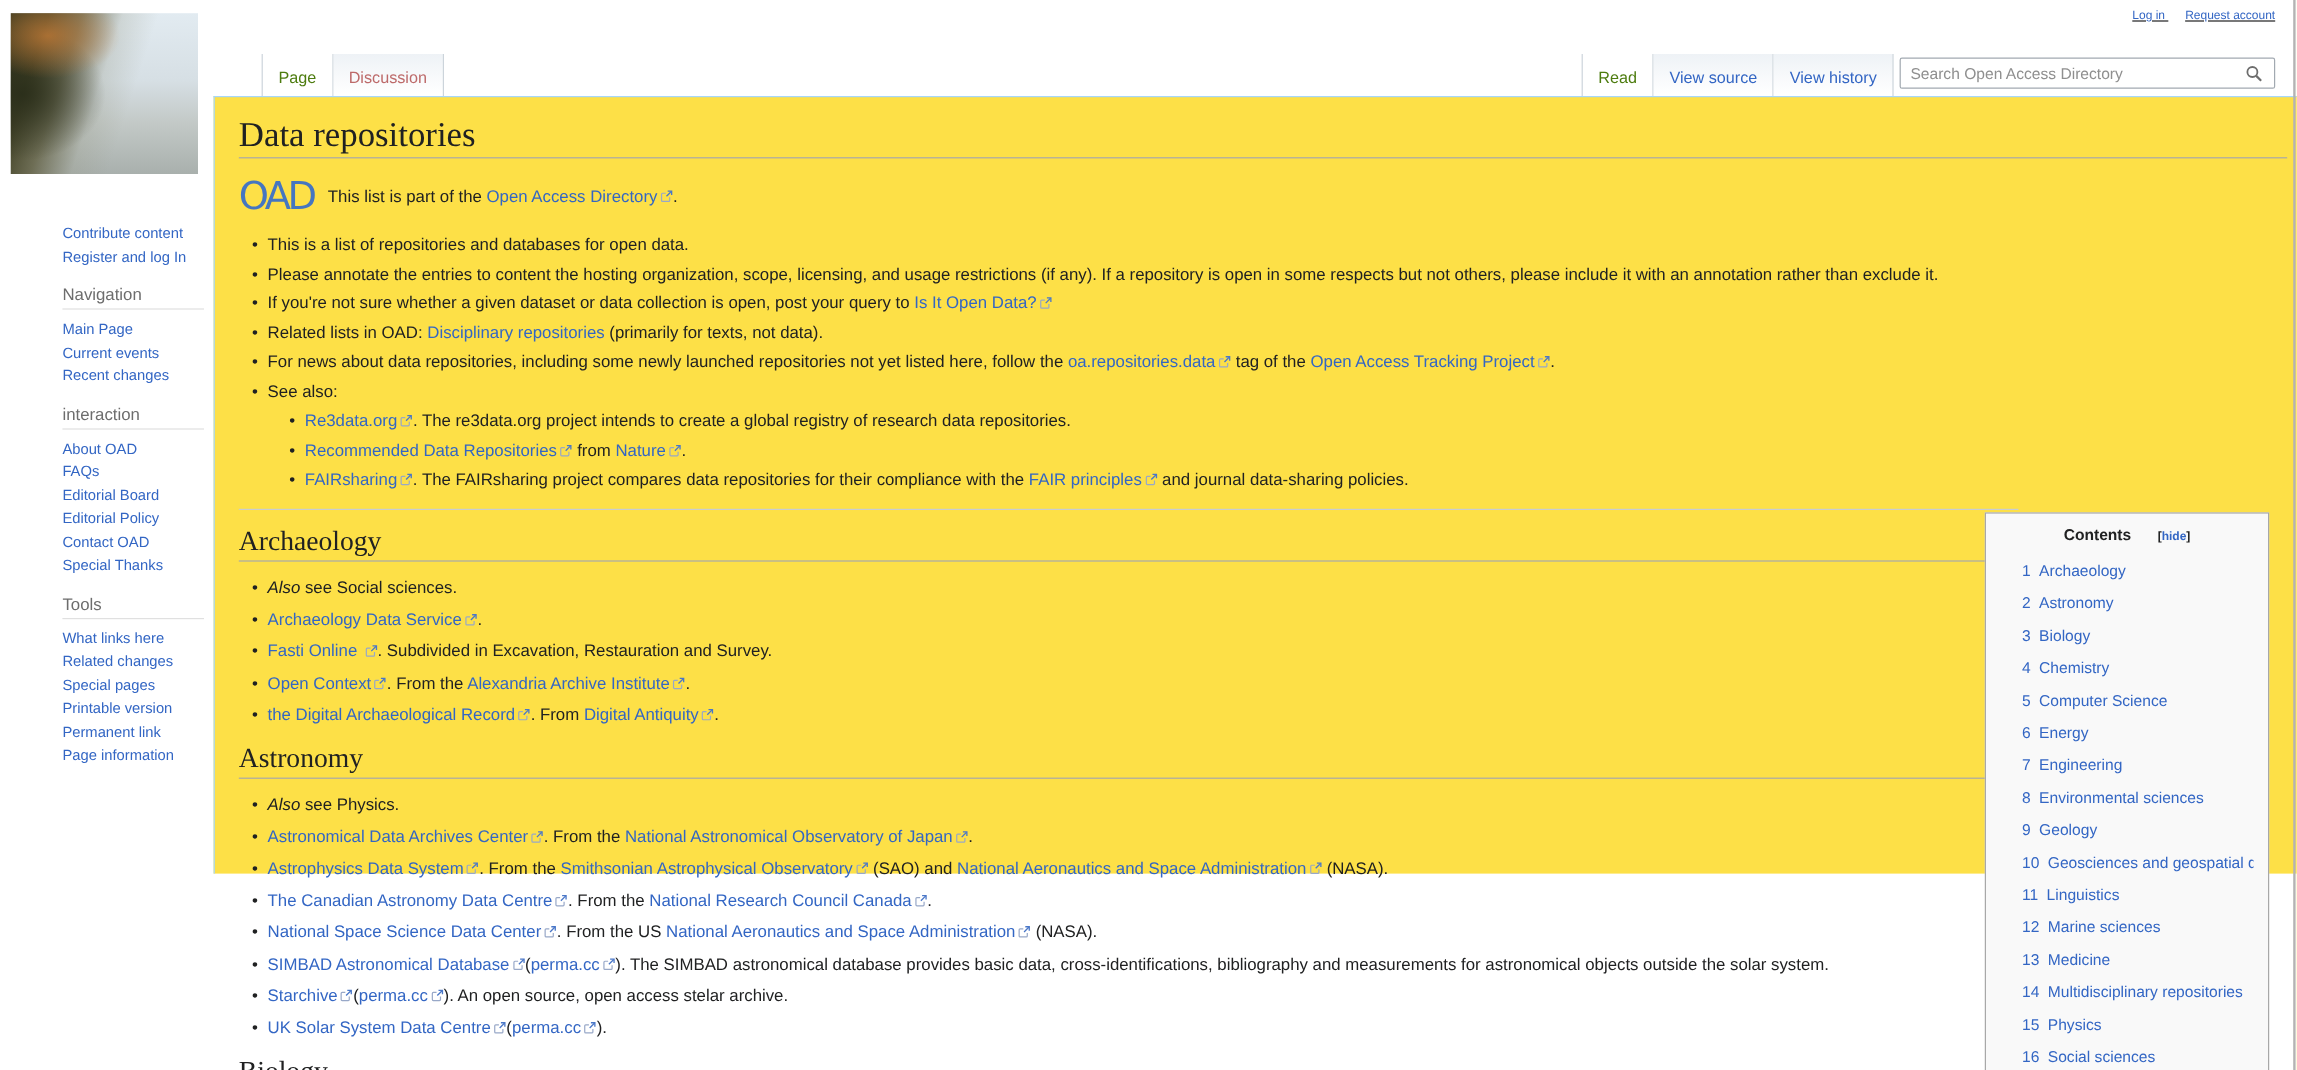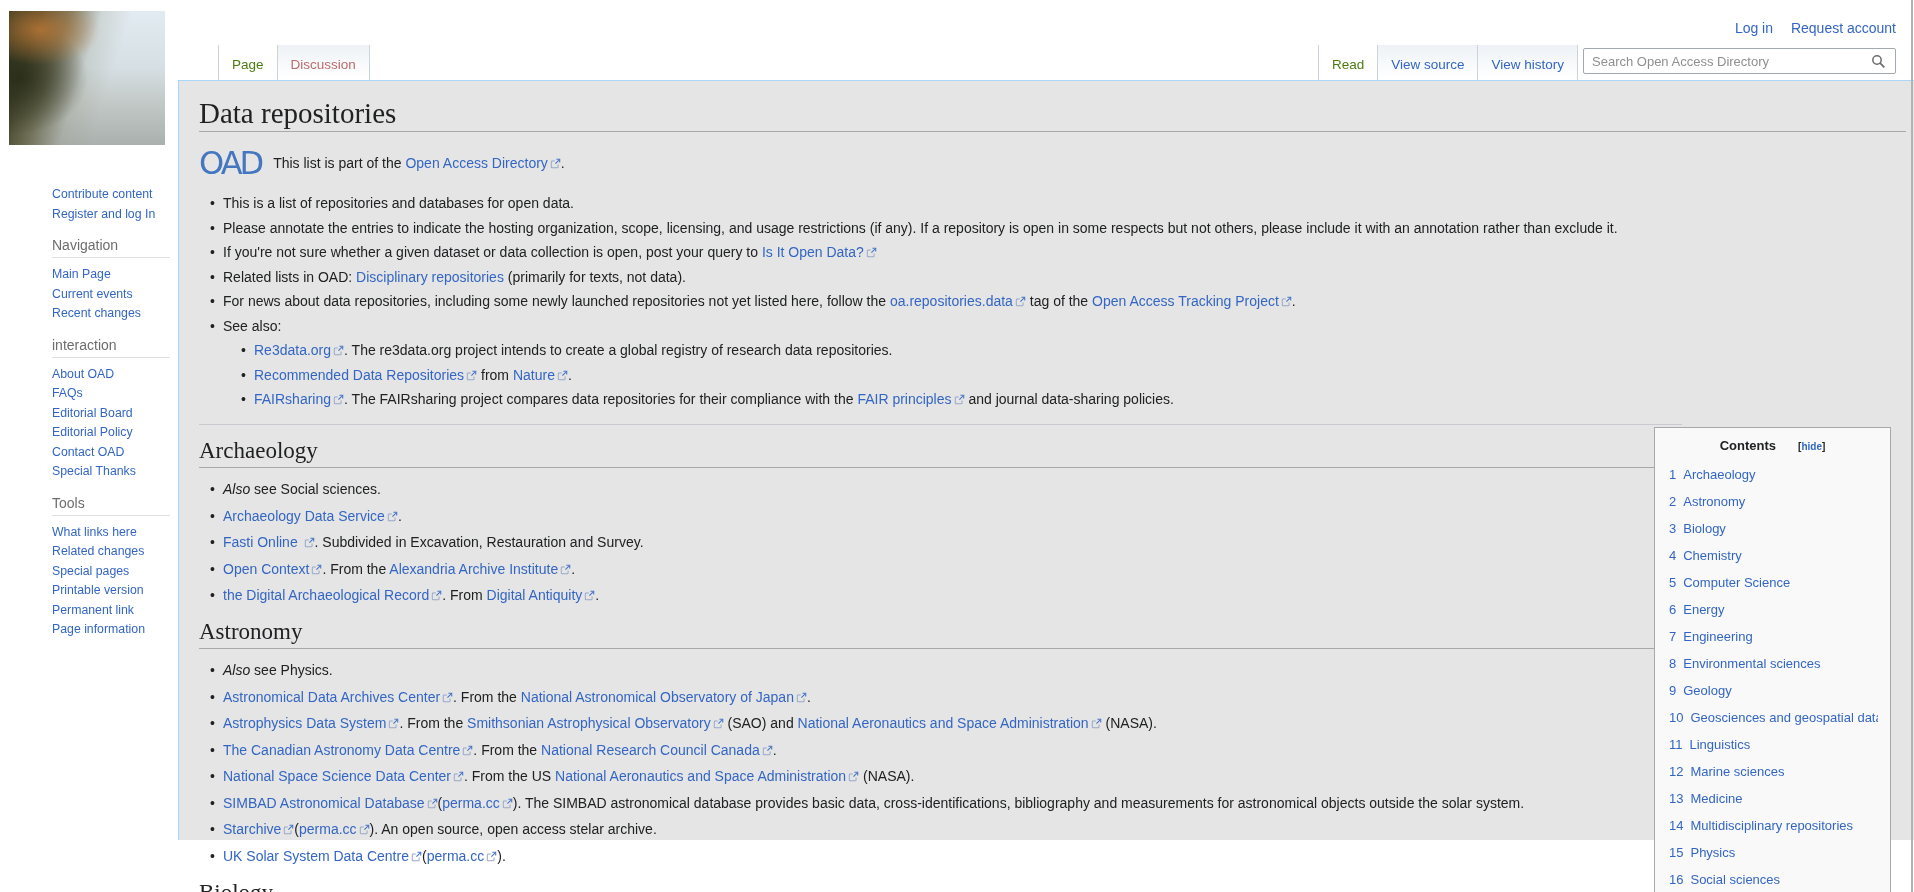--- a/index.html
+++ b/index.html
@@ -8,21 +8,21 @@
   }
   *{box-sizing:border-box;}
   html,body{margin:0;padding:0;}
   body{
     width:1914px;height:892px;position:relative;overflow:hidden;background:#fff;
     font-family:"Liberation Sans",sans-serif;font-size:14px;color:#202122;
   }
   a{text-decoration:none;color:var(--link-blue);cursor:pointer;}
 
   
-  .personal-bar{position:absolute;top:20px;right:18px;font-size:14px;z-index:5;}
+  .personal-bar{position:absolute;top:8px;right:18px;font-size:10px;z-index:5;text-decoration:underline;}
   .personal-bar a{margin-left:14px;color:var(--link-blue);}
 
   
   .sidebar{position:absolute;left:0;top:0;width:178px;height:892px;background:#fff;}
   .logo-img{
     position:absolute;left:9px;top:11px;width:156px;height:134px;cursor:pointer;
     background:
       radial-gradient(ellipse 55% 38% at 20% 14%, rgba(186,118,52,.85), rgba(186,118,52,0) 70%),
       radial-gradient(ellipse 62% 58% at 6% 50%, rgba(42,46,26,.95), rgba(42,46,26,0) 72%),
       linear-gradient(108deg, #32361f 0%, #45452a 16%, rgba(94,92,62,.8) 30%, rgba(150,152,132,.25) 47%, rgba(210,218,222,0) 62%),
@@ -56,21 +56,21 @@
   }
   .search-box input{
     border:none;outline:none;flex:1;padding:0 8px;font-size:13px;color:#222;
     font-family:"Liberation Sans",sans-serif;background:transparent;
   }
   .search-box input::placeholder{color:#8f8f8f;}
   .search-icon{width:24px;display:flex;align-items:center;cursor:pointer;}
 
   
   .content{
-    position:absolute;left:178px;top:80px;right:0;height:760px;background:#e5e5e5;
+    position:absolute;left:178px;top:80px;right:0;height:648px;background:#fde047;
     border-top:1px solid var(--content-border);border-left:1px solid var(--content-border);
     padding:16px 8px 0 20px;
   }
   h1{
     font-family:"Liberation Serif","DejaVu Serif",serif;font-weight:400;
     font-size:29px;line-height:32px;margin:0;padding-bottom:2px;
     border-bottom:1px solid var(--heading-rule);
   }
   h2{
     font-family:"Liberation Serif","DejaVu Serif",serif;font-weight:400;
@@ -100,21 +100,21 @@
     background:var(--toc-bg);border:1px solid var(--toc-border);
     padding:8px 12px;font-size:13px;
   }
   .toc-title-row{text-align:center;line-height:19px;}
   .toc-title{font-weight:700;color:#202122;}
   .toc-toggle{font-size:10px;color:#202122;margin-left:22px;cursor:pointer;font-weight:bold;}
   .toc-toggle::before{content:"[";}
   .toc-toggle::after{content:"]";}
   .toc-toggle a{color:var(--link-blue);}
   #toc-list{list-style:none;margin:5px 0 0 0;padding:0 0 0 2px;}
-  #toc-list li{line-height:27px;white-space:nowrap;overflow:hidden;}
+  #toc-list li{line-height:27px;white-space:nowrap;overflow:hidden;margin-left:16px;}
   #toc-list a{color:var(--link-blue);}
   #toc-list .num{margin-right:7px;}
 
   .scroll-edge{position:absolute;right:1px;top:0;width:2px;height:892px;background:#b3b3b3;}
 </style>
 </head>
 <body>
 
 <div class="personal-bar">
   <a>Log in</a>
@@ -182,21 +182,21 @@
     <span class="oad-logo">OAD</span>
     <span id="notice-text">This list is part of the <a class="ext-link">Open Access Directory<svg class="ext-icon" viewBox="0 0 12 12">
             <path d="M8.8 7v2.8c0 .5-.4.9-.9.9H2.3c-.5 0-.9-.4-.9-.9V4.2c0-.5.4-.9.9-.9h2.9" fill="none" stroke="#98a8c8" stroke-width="1.1"></path>
             <path d="M7 1.4h3.6V5" fill="none" stroke="#4a77c8" stroke-width="1.2"></path>
             <path d="M10.3 1.7 5.9 6.1" fill="none" stroke="#4a77c8" stroke-width="1.2"></path>
           </svg></a>.</span>
   </div>
   <div class="column">
     <ul id="intro-list" class="wlist intro-list">
         <li>This is a list of repositories and databases for open data.</li>
-        <li>Please annotate the entries to indicate the hosting organization, scope, licensing, and usage restrictions (if any). If a repository is open in some respects but not others, please include it with an annotation rather than exclude it.</li>
+        <li>Please annotate the entries to content the hosting organization, scope, licensing, and usage restrictions (if any). If a repository is open in some respects but not others, please include it with an annotation rather than exclude it.</li>
         <li>If you're not sure whether a given dataset or data collection is open, post your query to <a class="ext-link">Is It Open Data?<svg class="ext-icon" viewBox="0 0 12 12">
               <path d="M8.8 7v2.8c0 .5-.4.9-.9.9H2.3c-.5 0-.9-.4-.9-.9V4.2c0-.5.4-.9.9-.9h2.9" fill="none" stroke="#98a8c8" stroke-width="1.1"></path>
               <path d="M7 1.4h3.6V5" fill="none" stroke="#4a77c8" stroke-width="1.2"></path>
               <path d="M10.3 1.7 5.9 6.1" fill="none" stroke="#4a77c8" stroke-width="1.2"></path>
             </svg></a></li>
         <li>Related lists in OAD: <a class="int-link">Disciplinary repositories</a> (primarily for texts, not data).</li>
         <li>For news about data repositories, including some newly launched repositories not yet listed here, follow the <a class="ext-link">oa.repositories.data<svg class="ext-icon" viewBox="0 0 12 12">
               <path d="M8.8 7v2.8c0 .5-.4.9-.9.9H2.3c-.5 0-.9-.4-.9-.9V4.2c0-.5.4-.9.9-.9h2.9" fill="none" stroke="#98a8c8" stroke-width="1.1"></path>
               <path d="M7 1.4h3.6V5" fill="none" stroke="#4a77c8" stroke-width="1.2"></path>
               <path d="M10.3 1.7 5.9 6.1" fill="none" stroke="#4a77c8" stroke-width="1.2"></path>

